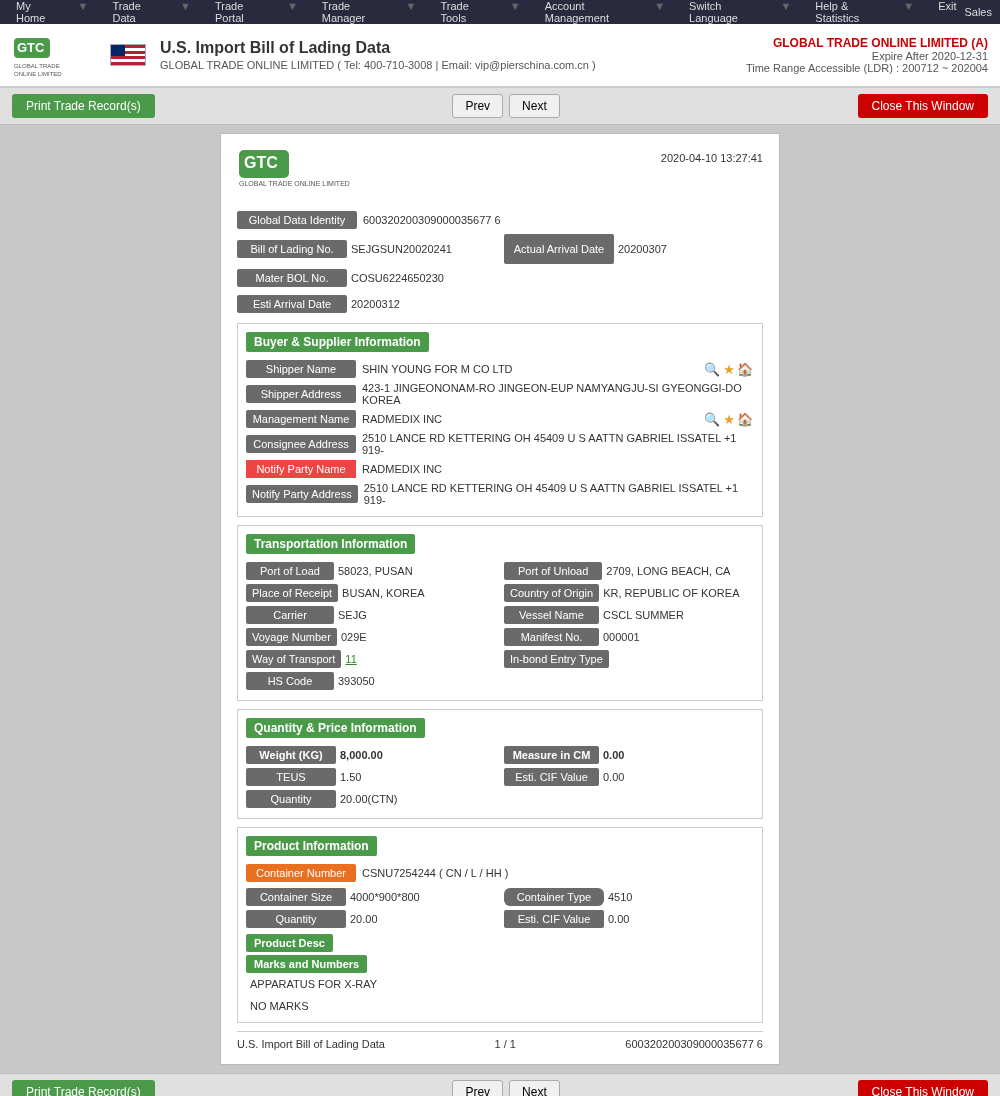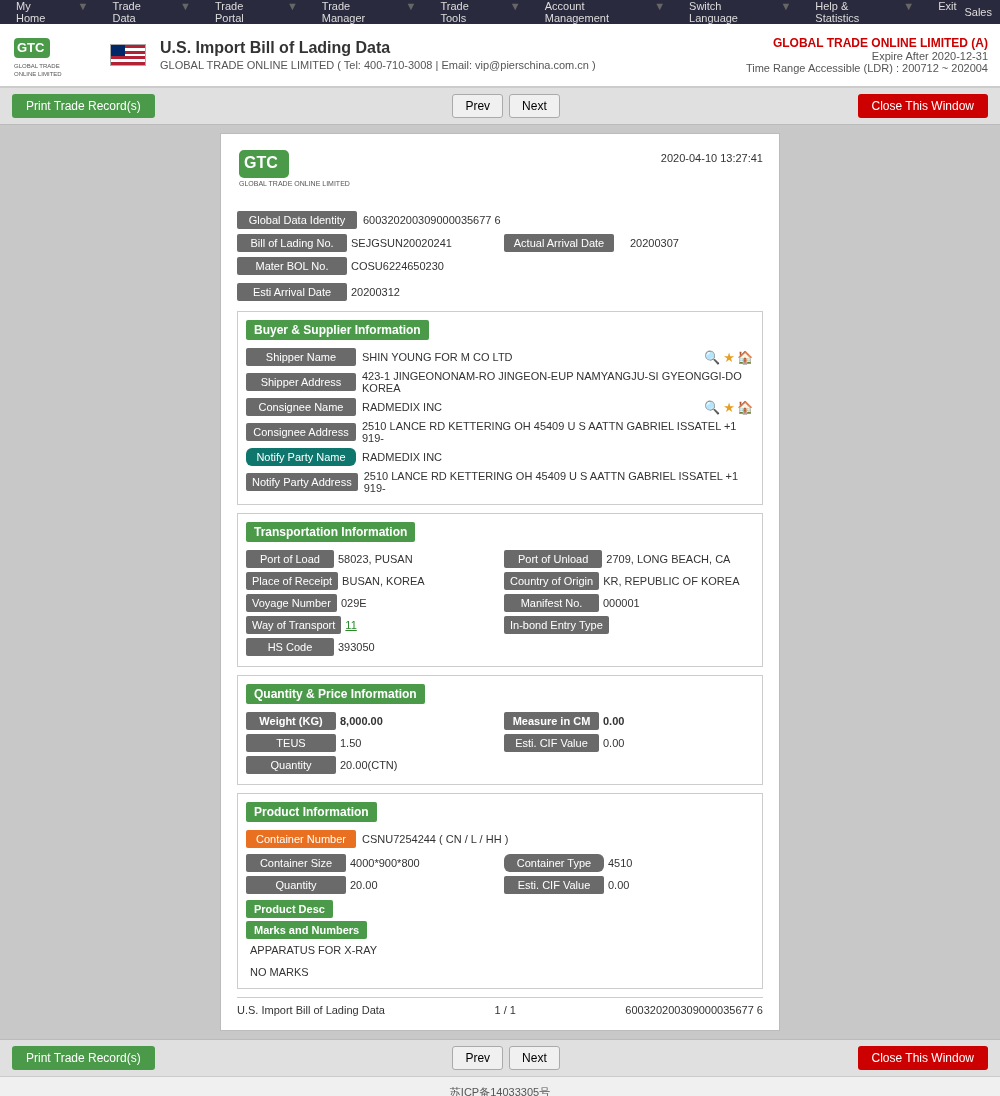--- a/index.html
+++ b/index.html
@@ -86,21 +86,21 @@
       <div style="background:#6a6a6a; color:#fff; padding:3px 8px; border-radius:2px; font-size:11px; min-width:120px; text-align:center; margin-right:6px;">Global Data Identity</div>
       <div style="font-size:11px; color:#333;">600320200309000035677 6</div>
     </div>
 
     <div style="display:flex; gap:8px; margin-bottom:5px;">
       <div style="display:flex; align-items:center; flex:1;">
         <div style="background:#6a6a6a; color:#fff; padding:3px 6px; border-radius:2px; font-size:11px; min-width:110px; text-align:center; margin-right:4px;">Bill of Lading No.</div>
         <div style="font-size:11px; color:#333;">SEJGSUN20020241</div>
       </div>
       <div style="display:flex; align-items:center; flex:1;">
-        <div style="background:#6a6a6a; color:#fff; padding:3px 6px; border-radius:2px; font-size:11px; min-width:110px; text-align:center; margin-right:16px;">Actual Arrival Date</div>
+        <div style="background:#6a6a6a; color:#fff; padding:9px 6px; border-radius:2px; font-size:11px; min-width:110px; text-align:center; margin-right:4px;">Actual Arrival Date</div>
         <div style="font-size:11px; color:#333;">20200307</div>
       </div>
     </div>
 
     <div style="display:flex; gap:8px; margin-bottom:10px;flex-direction:column;">
       <div style="display:flex; align-items:center; flex:1;">
         <div style="background:#6a6a6a; color:#fff; padding:3px 6px; border-radius:2px; font-size:11px; min-width:110px; text-align:center; margin-right:4px;">Mater BOL No.</div>
         <div style="font-size:11px; color:#333;">COSU6224650230</div>
       </div>
       <div style="display:flex; align-items:center; flex:1;">
@@ -124,38 +124,38 @@
       </div>
 
       
       <div style="display:flex; align-items:center; margin-bottom:4px;">
         <div style="background:#6a6a6a; color:#fff; padding:3px 6px; border-radius:2px; font-size:11px; min-width:110px; text-align:center; margin-right:6px;">Shipper Address</div>
         <div style="font-size:11px; color:#333; flex:1;">423-1 JINGEONONAM-RO JINGEON-EUP NAMYANGJU-SI GYEONGGI-DO KOREA</div>
       </div>
 
       
       <div style="display:flex; align-items:center; margin-bottom:4px;">
-        <div style="background:#6a6a6a; color:#fff; padding:3px 6px; border-radius:2px; font-size:11px; min-width:110px; text-align:center; margin-right:6px;">Consignee Name</div>
+        <div style="background:#6a6a6a; color:#fff; padding:3px 6px; border-radius:2px; font-size:11px; min-width:110px; text-align:center; margin-right:6px;">Management Name</div>
         <div style="font-size:11px; color:#333; flex:1;">RADMEDIX INC</div>
         <div style="display:flex; gap:3px; margin-left:6px;">
           <span style="cursor:pointer; font-size:13px;">🔍</span>
           <span style="cursor:pointer; font-size:13px; color:#e8a020;">★</span>
           <span style="cursor:pointer; font-size:13px;">🏠</span>
         </div>
       </div>
 
       
       <div style="display:flex; align-items:center; margin-bottom:4px;">
         <div style="background:#6a6a6a; color:#fff; padding:3px 6px; border-radius:2px; font-size:11px; min-width:110px; text-align:center; margin-right:6px;">Consignee Address</div>
         <div style="font-size:11px; color:#333; flex:1;">2510 LANCE RD KETTERING OH 45409 U S AATTN GABRIEL ISSATEL +1 919-</div>
       </div>
 
       
       <div style="display:flex; align-items:center; margin-bottom:4px;">
-        <div style="background:#0f766e; color:#fff; padding:3px 6px; border-radius:6px; font-size:11px; min-width:110px; text-align:center; margin-right:6px;">Notify Party Name</div>
+        <div style="background:#ef4444; color:#fff; padding:3px 6px; border-radius:0; font-size:11px; min-width:110px; text-align:center; margin-right:6px;">Notify Party Name</div>
         <div style="font-size:11px; color:#333; flex:1;">RADMEDIX INC</div>
       </div>
 
       
       <div style="display:flex; align-items:center; margin-bottom:2px;">
         <div style="background:#6a6a6a; color:#fff; padding:3px 6px; border-radius:2px; font-size:11px; min-width:110px; text-align:center; margin-right:6px;">Notify Party Address</div>
         <div style="font-size:11px; color:#333; flex:1;">2510 LANCE RD KETTERING OH 45409 U S AATTN GABRIEL ISSATEL +1 919-</div>
       </div>
     </div>
 
@@ -180,20 +180,30 @@
           <div style="background:#6a6a6a; color:#fff; padding:3px 6px; border-radius:2px; font-size:11px; min-width:88px; text-align:center; margin-right:4px;">Place of Receipt</div>
           <div style="font-size:11px; color:#333;">BUSAN, KOREA</div>
         </div>
         <div style="display:flex; align-items:center; flex:1;">
           <div style="background:#6a6a6a; color:#fff; padding:3px 6px; border-radius:2px; font-size:11px; min-width:95px; text-align:center; margin-right:4px;">Country of Origin</div>
           <div style="font-size:11px; color:#333;">KR, REPUBLIC OF KOREA</div>
         </div>
       </div>
 
       
+      <div style="display:flex; gap:8px; margin-bottom:4px;">
+        <div style="display:flex; align-items:center; flex:1;">
+          <div style="background:#6a6a6a; color:#fff; padding:3px 6px; border-radius:2px; font-size:11px; min-width:88px; text-align:center; margin-right:4px;">Carrier</div>
+          <div style="font-size:11px; color:#333;">SEJG</div>
+        </div>
+        <div style="display:flex; align-items:center; flex:1;">
+          <div style="background:#6a6a6a; color:#fff; padding:3px 6px; border-radius:2px; font-size:11px; min-width:95px; text-align:center; margin-right:4px;">Vessel Name</div>
+          <div style="font-size:11px; color:#333;">CSCL SUMMER</div>
+        </div>
+      </div>
 
       
       <div style="display:flex; gap:8px; margin-bottom:4px;">
         <div style="display:flex; align-items:center; flex:1;">
           <div style="background:#6a6a6a; color:#fff; padding:3px 6px; border-radius:2px; font-size:11px; min-width:88px; text-align:center; margin-right:4px;">Voyage Number</div>
           <div style="font-size:11px; color:#333;">029E</div>
         </div>
         <div style="display:flex; align-items:center; flex:1;">
           <div style="background:#6a6a6a; color:#fff; padding:3px 6px; border-radius:2px; font-size:11px; min-width:95px; text-align:center; margin-right:4px;">Manifest No.</div>
           <div style="font-size:11px; color:#333;">000001</div>

